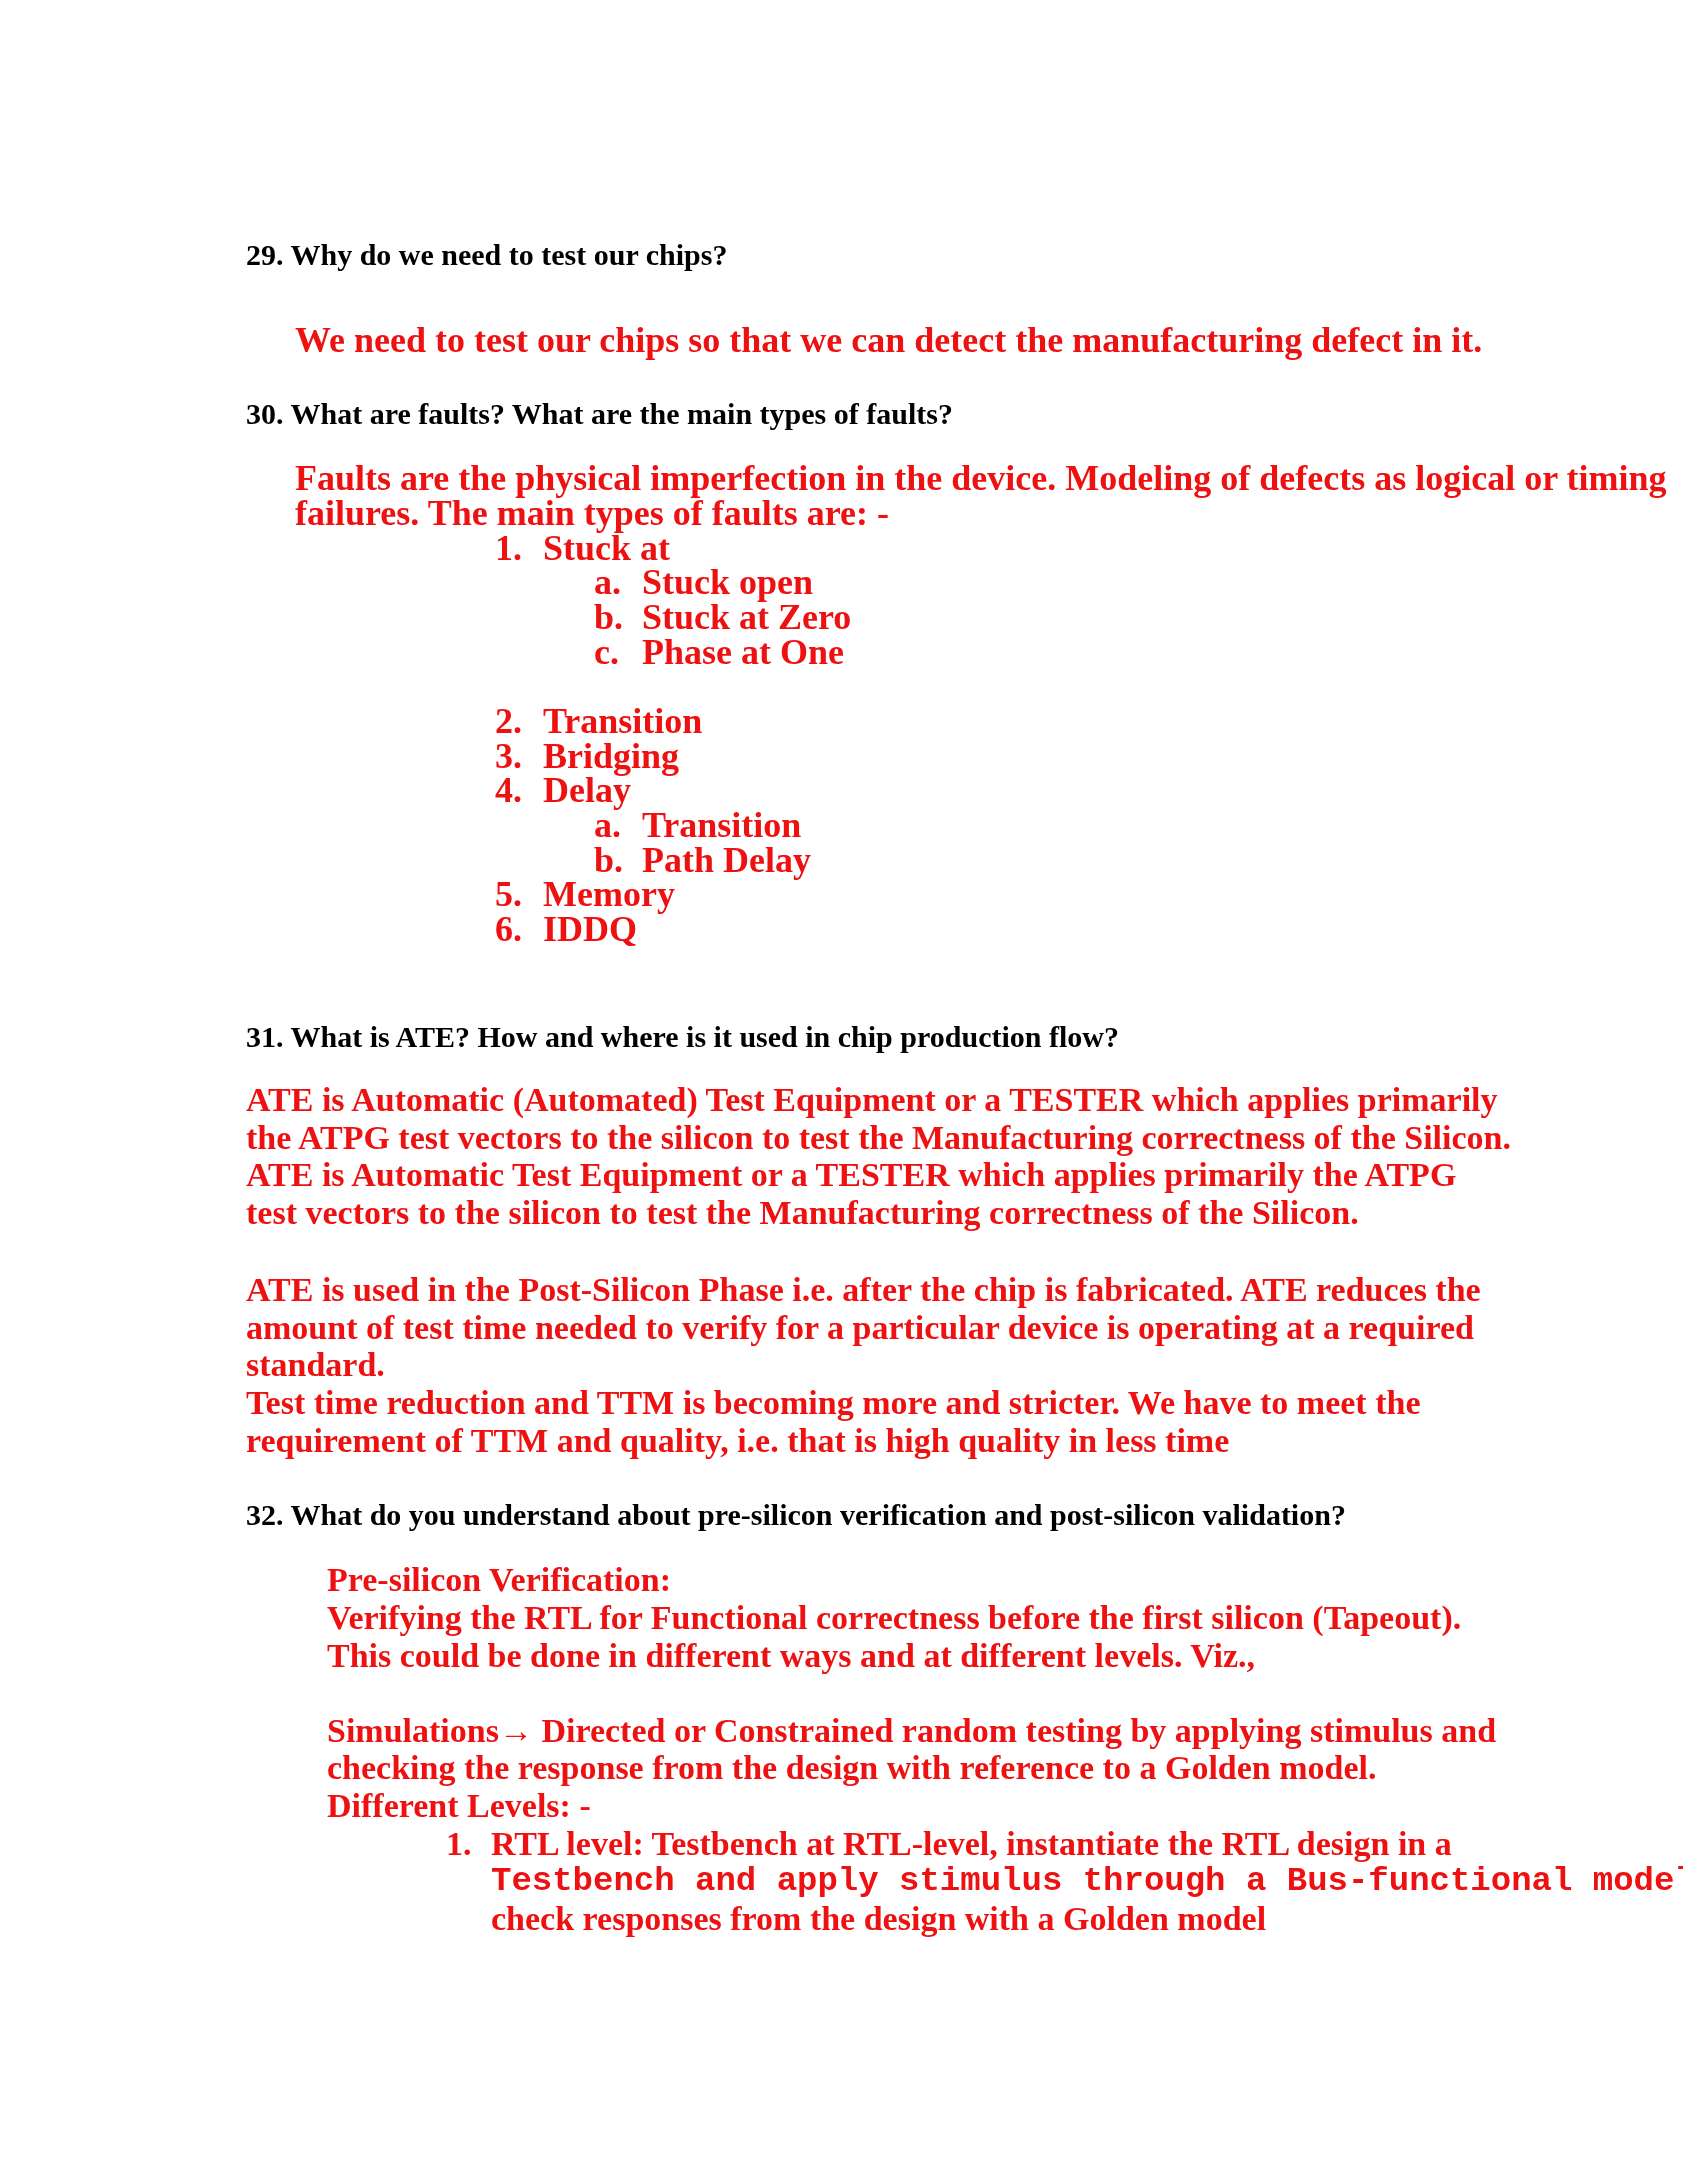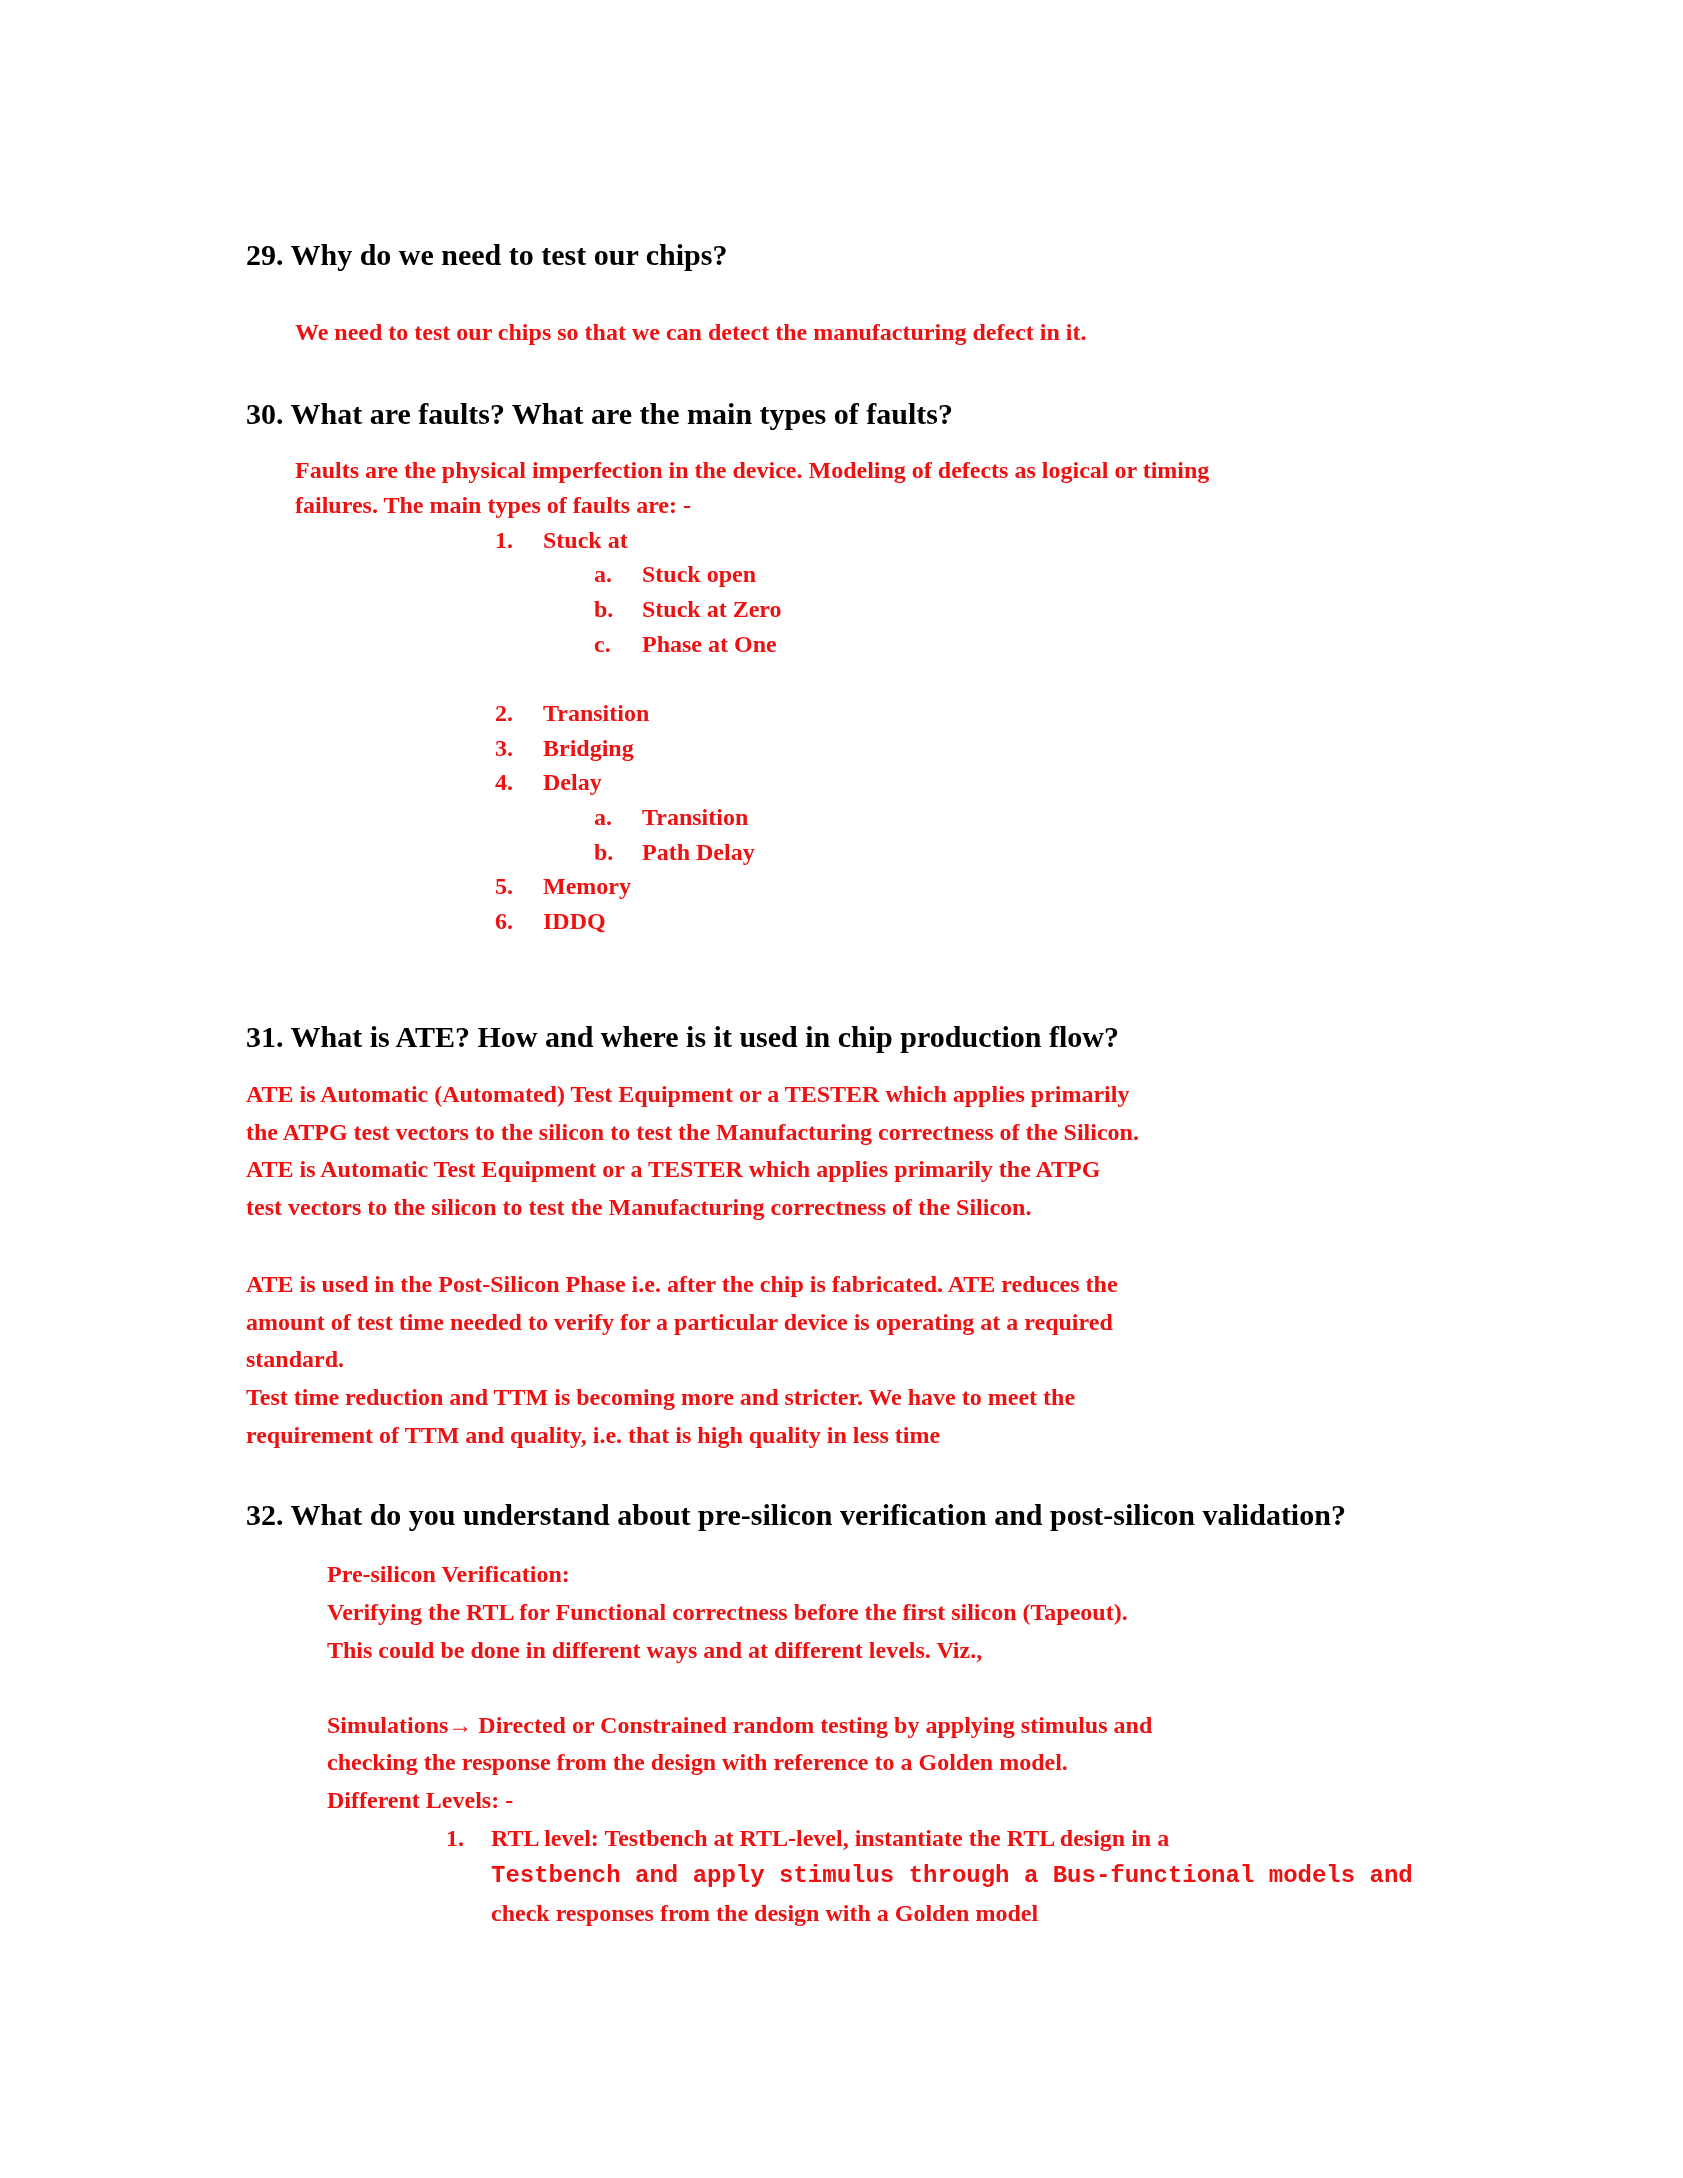--- a/index.html
+++ b/index.html
@@ -1,22 +1,22 @@
 <!DOCTYPE html>
 <html><head>
 <meta charset="utf-8">
 <style>
   html, body { margin: 0; padding: 0; background: #ffffff; }
   body { width: 1683px; height: 2178px; position: relative; overflow: hidden;
          font-family: "Liberation Serif", "DejaVu Serif", serif; font-weight: bold; }
   .line { position: absolute; white-space: nowrap; }
   .q { color: #000000; font-size: 30px; }
   .a { color: #ee1111; }
-  .s28 { font-size: 24px; }
-  .s30 { font-size: 24px; }
+  .s28 { font-size: 36px; }
+  .s30 { font-size: 34px; }
 </style>
 </head>
 <body>
 
 <div class="line q" style="left:246px; top:238px;">29. Why do we need to test our chips?</div>
 <div class="line a s28" style="left:295px; top:319px;">We need to test our chips so that we can detect the manufacturing defect in it.</div>
 
 <div class="line q" style="left:246px; top:397px;">30. What are faults?  What are the main types of faults?</div>
 <div class="line a s28" style="left:295px; top:457px;">Faults are the physical imperfection in the device. Modeling of defects as logical or timing</div>
 <div class="line a s28" style="left:295px; top:492px;">failures. The main types of faults are: -</div>

